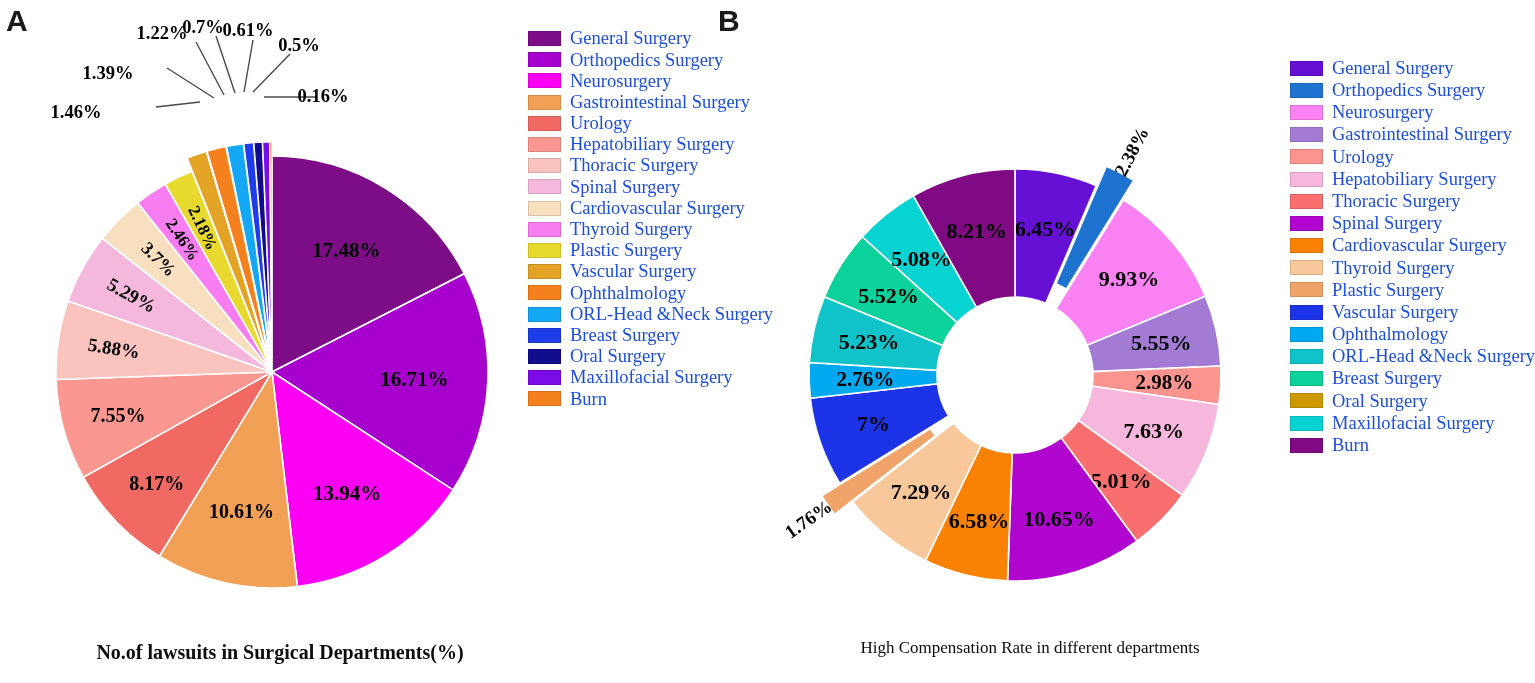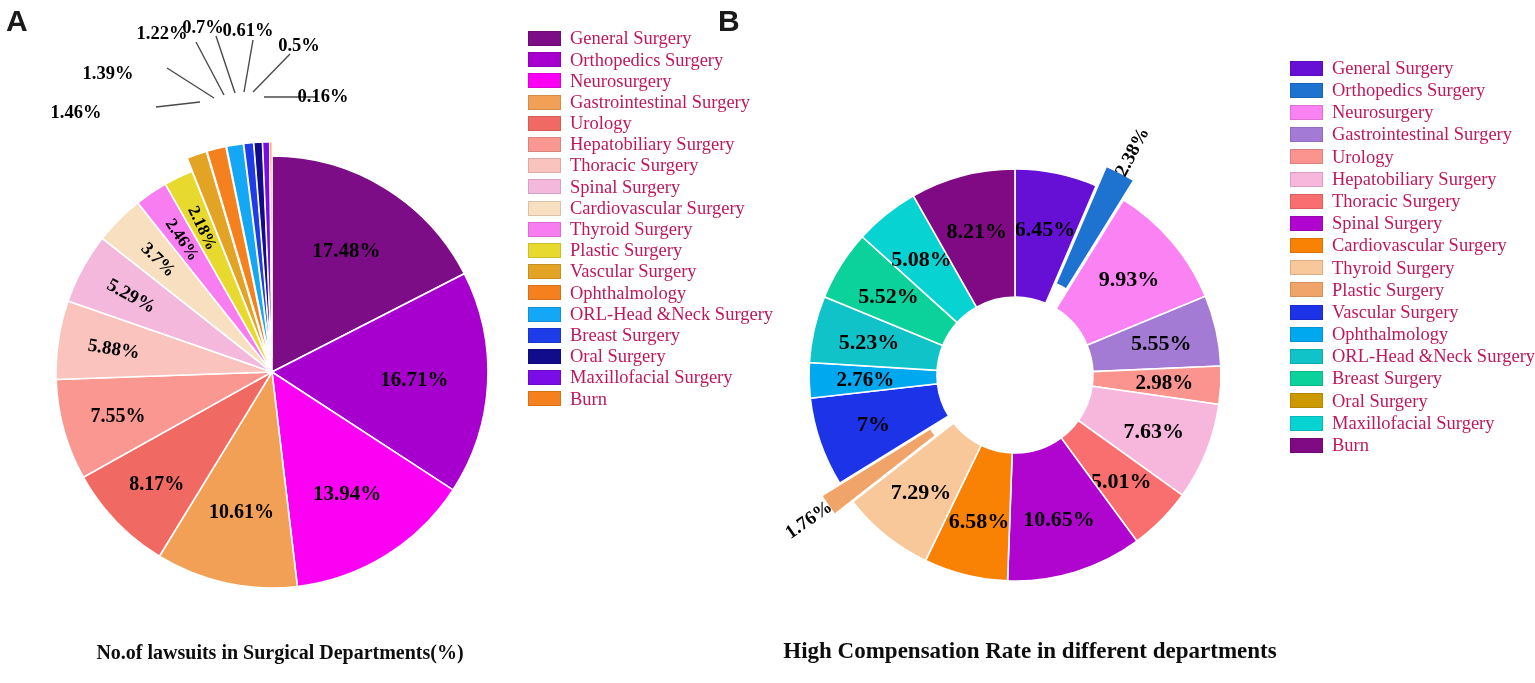--- a/index.html
+++ b/index.html
@@ -27,37 +27,37 @@
   #legend-b{left:1290px;top:57px;}
   .legend-item{
     display:flex;align-items:center;height:21.2px;
   }
   #legend-b .legend-item{height:22.2px;}
   .legend-swatch{
     width:33px;height:15px;flex:0 0 33px;margin-right:9px;
     border:0.5px solid rgba(0,0,0,0.12);box-sizing:border-box;
   }
   .legend-label{
-    font-size:18.5px;line-height:18.5px;white-space:nowrap;color:#be185d;
+    font-size:18.5px;line-height:18.5px;white-space:nowrap;color:#1d4ed8;
   }
   #legend-b .legend-label{font-size:18.5px;}
 
   
   .chart-title{
     position:absolute;text-align:center;color:#0d0d0d;
   }
   #title-a{
     left:20px;top:641px;width:520px;
     font-family:"Liberation Serif", serif;font-weight:bold;
     font-size:20px;
   }
   #title-b{
     left:760px;top:638px;width:540px;
-    font-family:"Liberation Serif", serif;font-weight:bold;
-    font-size:23px;
+    font-family:"Liberation Serif", serif;font-weight:normal;
+    font-size:17px;
   }
 
   
   text.slice-label{
     font-family:"Liberation Serif", serif;font-weight:bold;
     fill:#000;
   }
   text.callout-label{
     font-family:"Liberation Serif", serif;font-weight:bold;
     font-size:18.5px;fill:#000;

